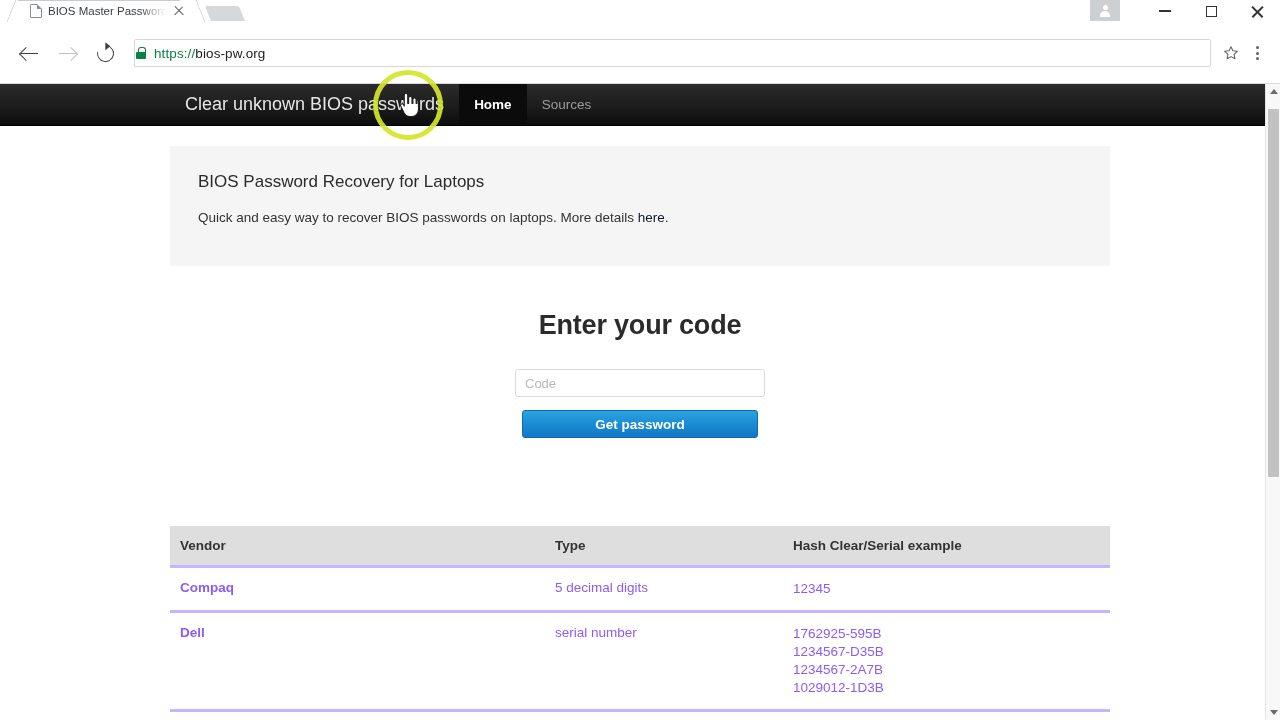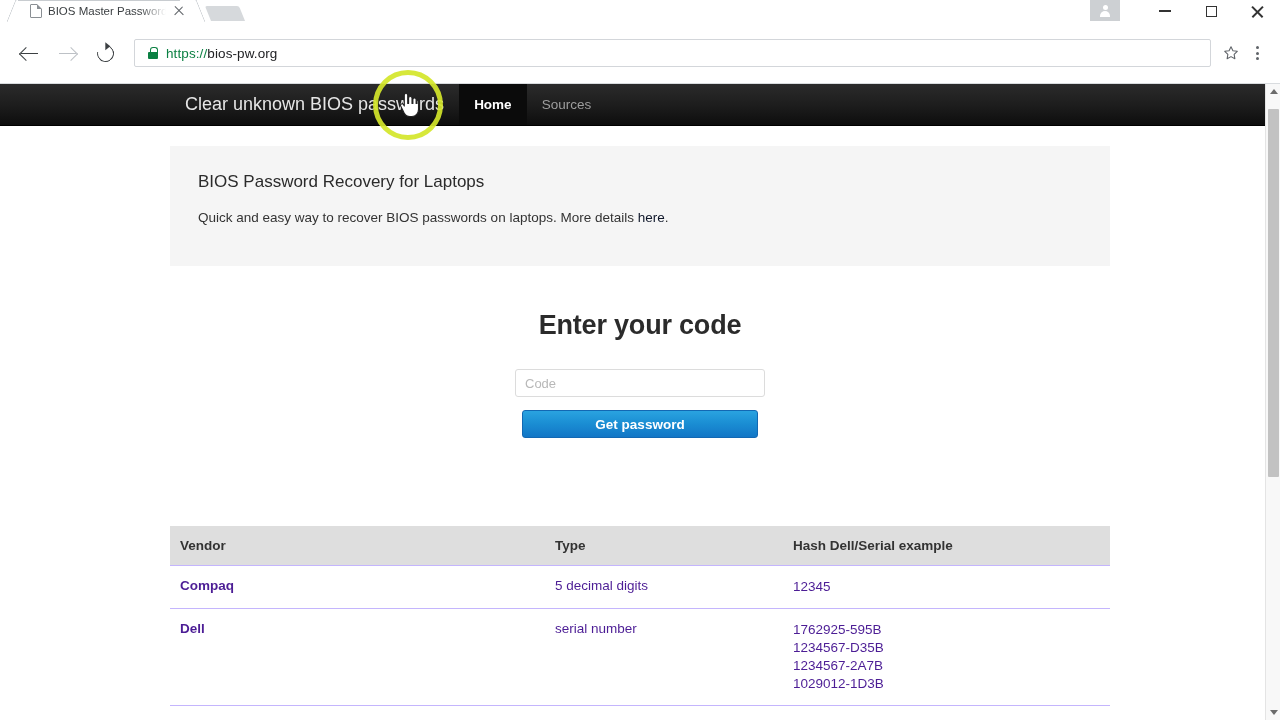--- a/index.html
+++ b/index.html
@@ -111,21 +111,21 @@
   }
   .reload:after {
     content:""; position:absolute; right:-1px; top:-1px;
     border-width:4px 0 4px 5px; border-style:solid;
     border-color:transparent transparent transparent #3c4043; transform:rotate(35deg);
   }
 
   .omnibox {
     flex:1; height:28px; margin:0 7px 0 10px;
     border:1px solid #d3d6da; border-radius:2px; background:#fff;
-    display:flex; align-items:center; padding:0 12px; gap:8px;
+    display:flex; align-items:center; padding:0 0; gap:8px;
   }
   .lock {
     width:10px; height:12px; position:relative; flex:none; margin-left:1px;
   }
   .lock:before {
     content:""; position:absolute; left:2px; top:0; width:6px; height:6px;
     border:1.6px solid #0b8043; border-bottom:none; border-radius:3px 3px 0 0;
   }
   .lock:after {
     content:""; position:absolute; left:0; top:5px; width:10px; height:7px;
@@ -197,22 +197,22 @@
 
   
   .vendor-table {
     width:940px; margin:88px auto 0 auto; border-collapse:collapse; table-layout:fixed;
   }
   .vendor-table th {
     background:#dedede; text-align:left; font-size:13.5px; color:#333;
     font-weight:bold; padding:12px 10px;
   }
   .vendor-table td {
-    font-size:13.5px; color:#4c1d95; padding:12px 10px; vertical-align:top;
-    border-top:1px solid #c4b5fd;
+    font-size:13.5px; color:#8b5cf6; padding:12px 10px; vertical-align:top;
+    border-top:3px solid #c4b5fd;
   }
   .vendor-table td.vendor { font-weight:bold; }
   .vendor-table tr td:nth-child(1) { width:375px; }
   .vendor-table tr td:nth-child(2) { width:238px;margin-top:6px; }
   .vendor-table th:nth-child(1) { width:375px; }
   .vendor-table th:nth-child(2) { width:238px; }
   .hash-line { display:block; line-height:18px; }
 
   
   .scrollbar {
@@ -350,21 +350,21 @@
         <div class="form-title">Enter your code</div>
         <input class="code-input" type="text" placeholder="Code" style="">
         <button class="get-btn">Get password</button>
       </div>
 
       <table class="vendor-table">
         <thead>
           <tr>
             <th>Vendor</th>
             <th>Type</th>
-            <th>Hash Dell/Serial example</th>
+            <th>Hash Clear/Serial example</th>
           </tr>
         </thead>
         <tbody>
           <tr>
             <td class="vendor">Compaq</td>
             <td>5 decimal digits</td>
             <td>
               <span class="hash-line">12345</span>
             </td>
           </tr>

